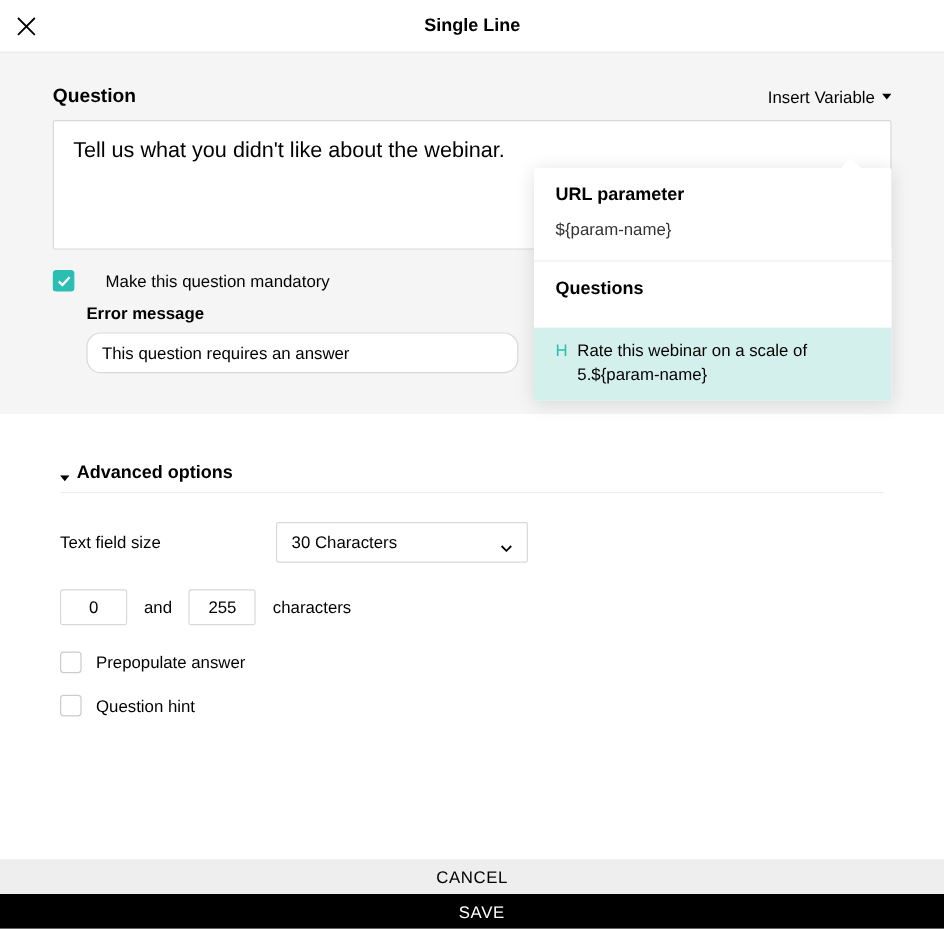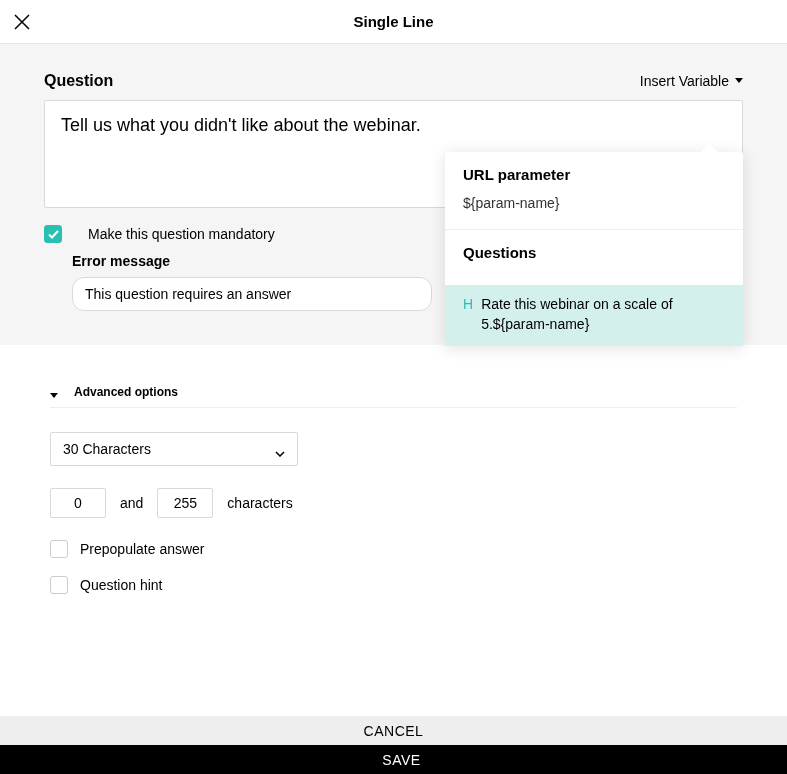--- a/index.html
+++ b/index.html
@@ -108,21 +108,21 @@
     width: 360px;
     background: #fff;
     border: 1px solid #d9d9d9;
     border-radius: 12px;
     padding: 8px 12px;
     font-size: 14px;
     font-family: inherit;
   }
   .dropdown-panel {
     position: absolute;
-    top: 108px;
+    top: 96px;
     right: 44px;
     width: 298px;
     background: #fff;
     border-radius: 2px;
     box-shadow: 0 2px 16px rgba(0,0,0,0.12);
     z-index: 10;
   }
   .dropdown-caret {
     position: absolute;
     top: -6px;
@@ -162,39 +162,39 @@
     font-weight: 500;
     flex-shrink: 0;
   }
   .section-advanced {
     padding: 40px 50px 30px 50px;
     background: #fff;
   }
   .adv-header {
     display: flex;
     align-items: flex-end;
-    gap: 16px;
-    font-weight: 700;
-    font-size: 12px;
+    gap: 6px;
+    font-weight: 700;
+    font-size: 15px;
     padding-bottom: 8px;
     border-bottom: 1px solid #eee;
     margin-bottom: 24px;
     cursor: pointer;
   }
   .adv-row {
     display: flex;
     align-items: center;
     margin-bottom: 22px;
   }
   .adv-label {
     width: 180px;
     font-size: 14px;
   }
   .select-box {
-    width: 248px;
+    width: 210px;
     border: 1px solid #d9d9d9;
     border-radius: 2px;
     padding: 8px 12px;
     display: flex;
     justify-content: space-between;
     align-items: flex-end;
     cursor: pointer;
     background: #fff;
   }
   .between-row {
@@ -308,20 +308,21 @@
 
 <div class="section-advanced">
   <div class="adv-header">
     <svg width="8" height="6" viewBox="0 0 8 6">
         <path d="M0 0 L4 5 L8 0 Z" fill="#000"></path>
       </svg>
     <span>Advanced options</span>
   </div>
 
   <div class="adv-row">
+    <div class="adv-label">Text field size</div>
     <div class="select-box">
       <span>30 Characters</span>
       <svg width="10" height="6" viewBox="0 0 10 6">
           <path d="M1 1 L5 5 L9 1" stroke="#000" stroke-width="1.5" fill="none"></path>
         </svg>
     </div>
   </div>
 
   <div class="adv-row">
     <div class="between-row">

